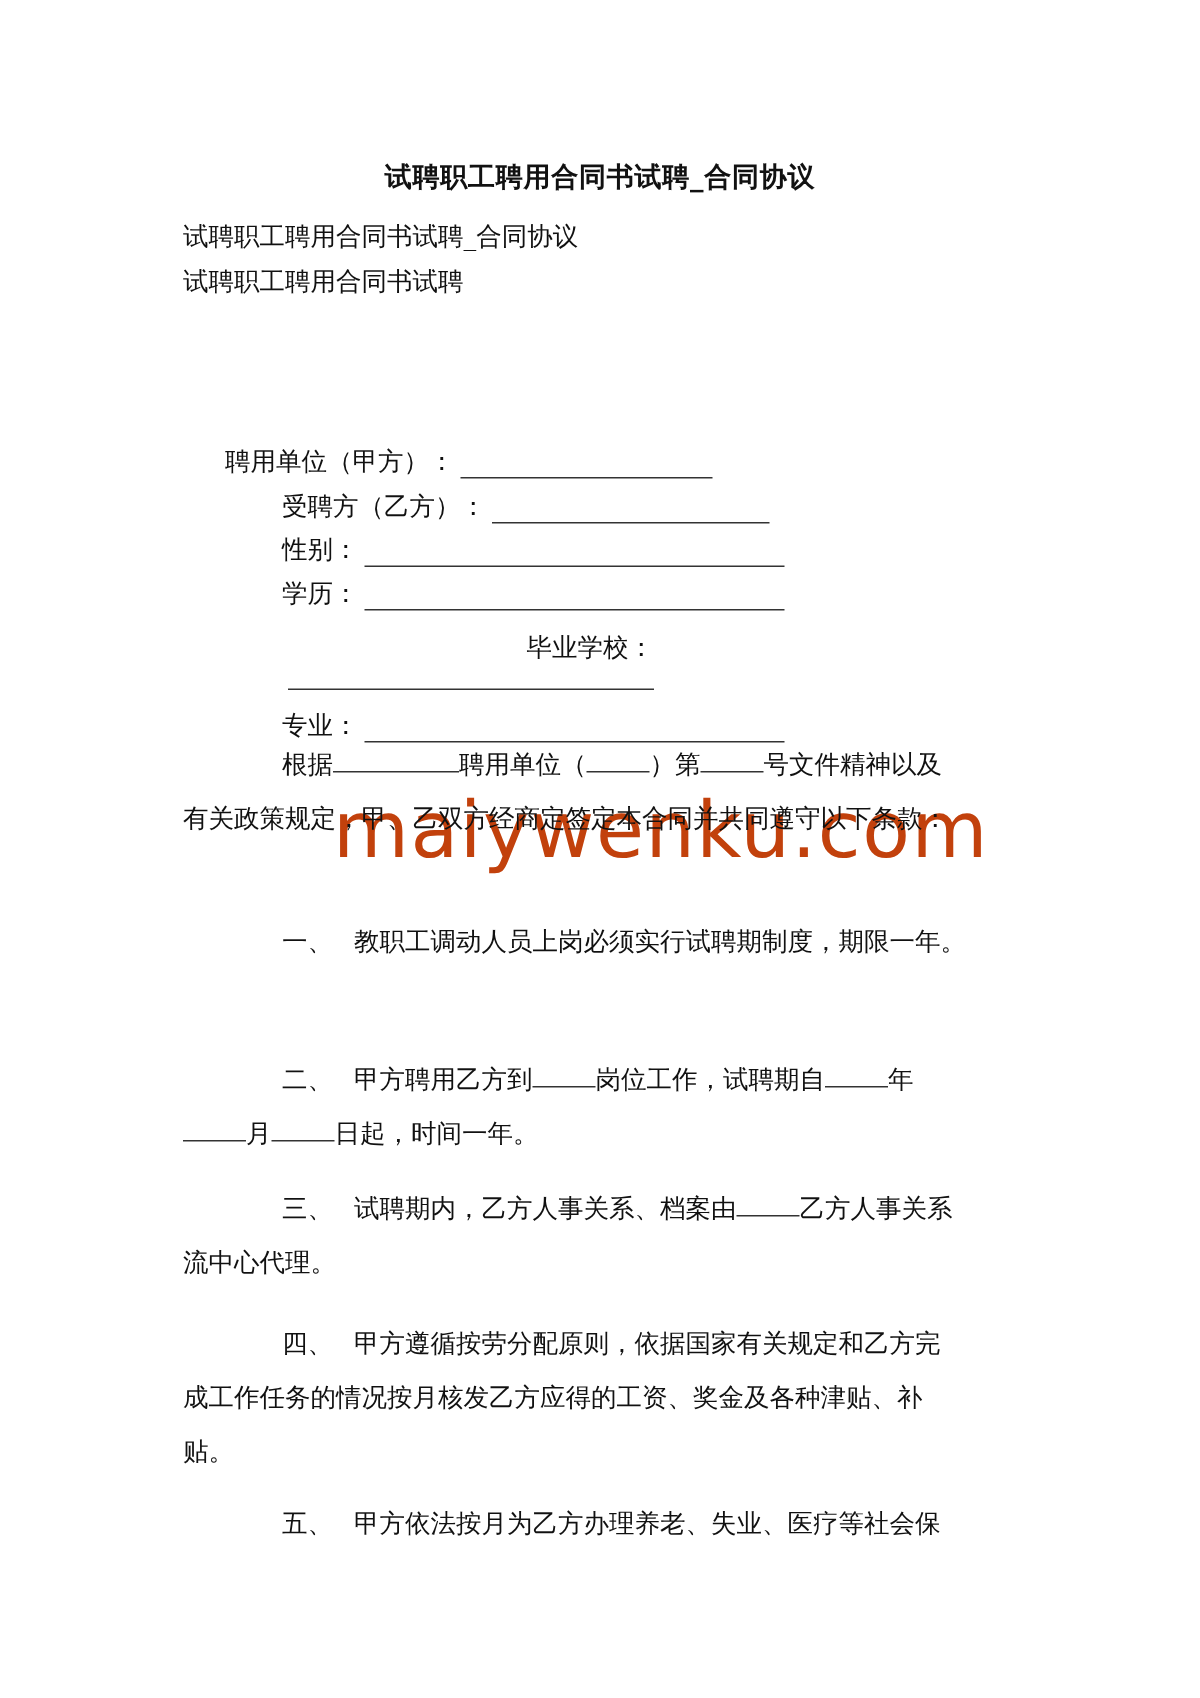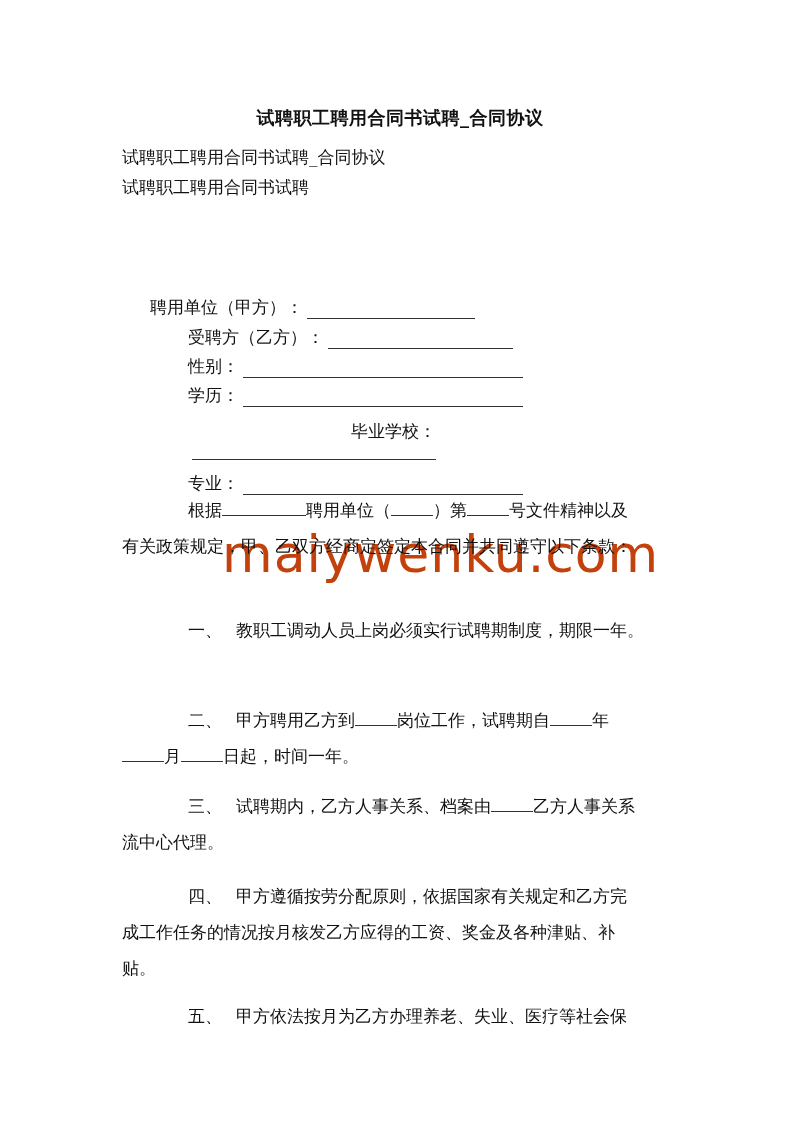--- a/index.html
+++ b/index.html
@@ -64,21 +64,21 @@
     </div>
 
     <div class="para" style="top:492px;">
       <div class="line" style="padding-left:66px;">
         <span>根据</span><span class="u" style="width:84px;"></span><span>聘用单位（</span><span class="u" style="width:42px;"></span><span>）第</span><span class="u" style="width:42px;"></span><span>号文件精神以及</span>
       </div>
       <div class="line">有关政策规定，甲、乙双方经商定签定本合同并共同遵守以下条款：</div>
     </div>
 
     <div class="para" style="top:612px;">
-      <div class="line" style="padding-left:66px;">
+      <div class="line" style="padding-left:66px;font-family:Liberation Mono, monospace;">
         <span>一、</span><span style="display:inline-block;width:14px;"></span><span>教职工调动人员上岗必须实行试聘期制度，期限一年。</span>
       </div>
     </div>
 
     <div class="para" style="top:702px;">
       <div class="line" style="padding-left:66px;">
         <span>二、</span><span style="display:inline-block;width:14px;"></span><span>甲方聘用乙方到</span><span class="u" style="width:42px;"></span><span>岗位工作，试聘期自</span><span class="u" style="width:42px;"></span><span>年</span>
       </div>
       <div class="line">
         <span class="u" style="width:42px;"></span><span>月</span><span class="u" style="width:42px;"></span><span>日起，时间一年。</span>

